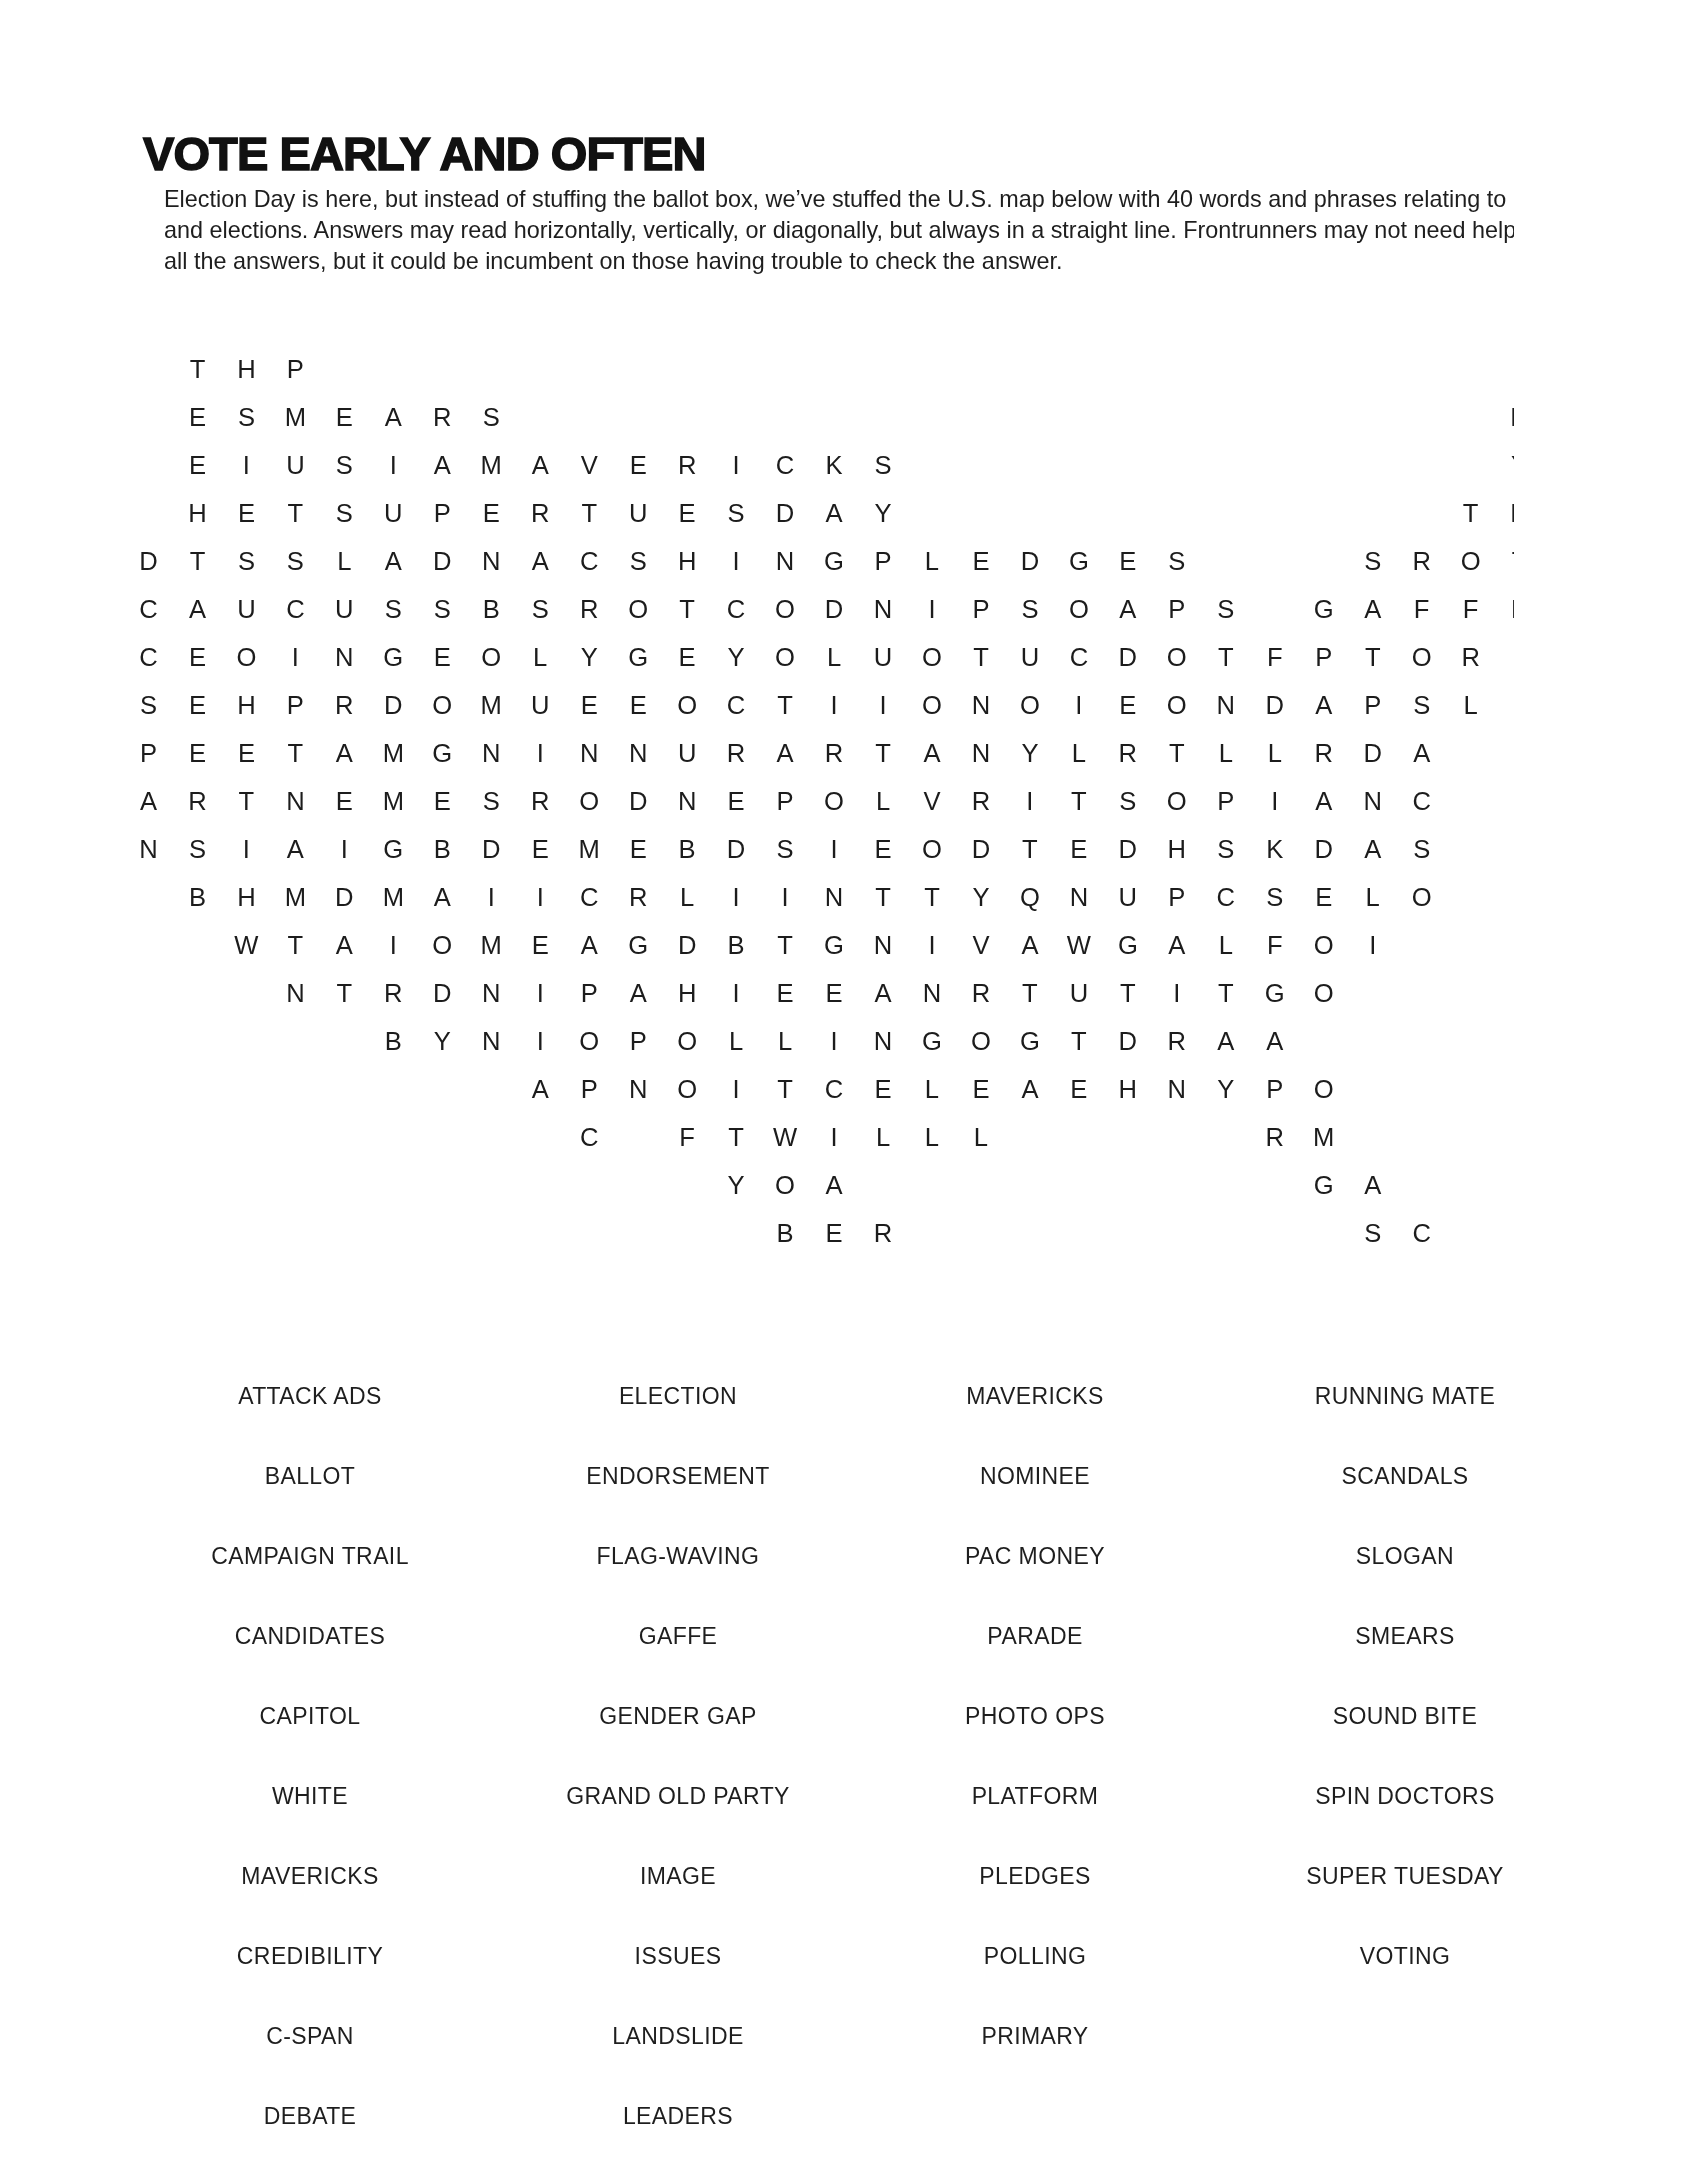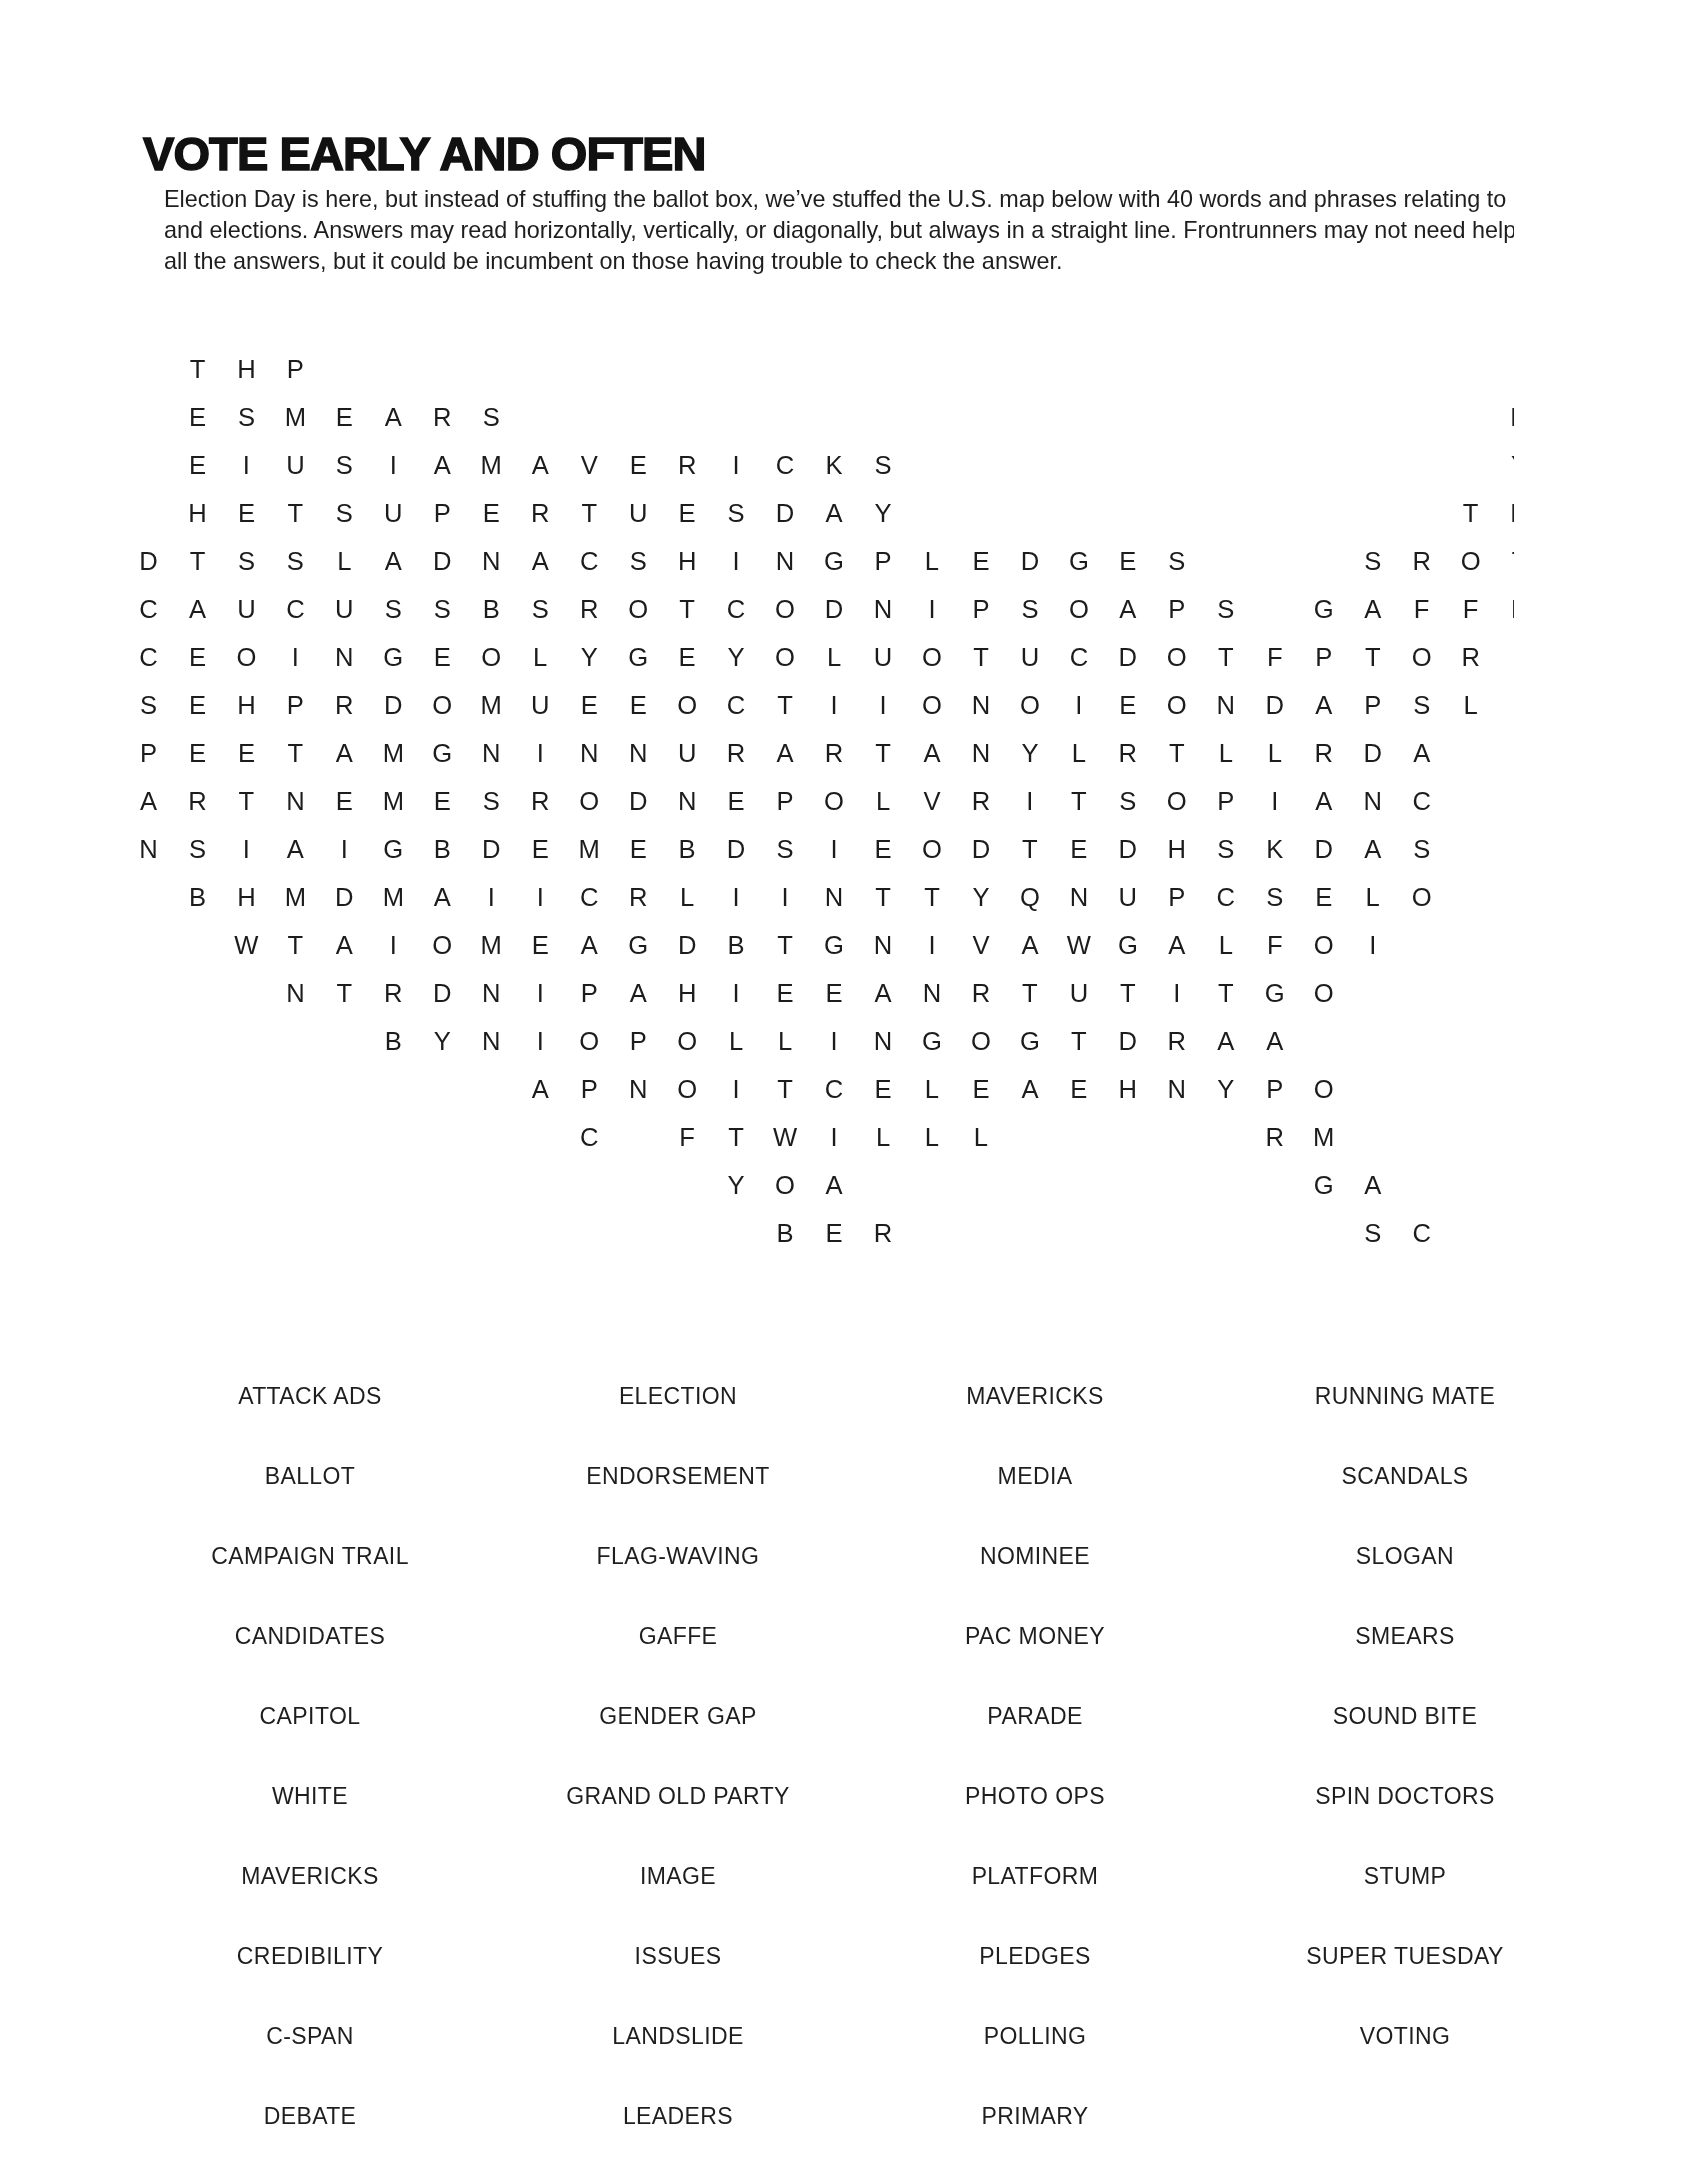--- a/index.html
+++ b/index.html
@@ -667,35 +667,33 @@
       <div class="word">GAFFE</div>
       <div class="word">GENDER GAP</div>
       <div class="word">GRAND OLD PARTY</div>
       <div class="word">IMAGE</div>
       <div class="word">ISSUES</div>
       <div class="word">LANDSLIDE</div>
       <div class="word">LEADERS</div>
     </div>
   <div class="wordcol wordcol-3">
       <div class="word">MAVERICKS</div>
-      <div class="word">MEDIA</div>
       <div class="word">NOMINEE</div>
       <div class="word">PAC MONEY</div>
       <div class="word">PARADE</div>
       <div class="word">PHOTO OPS</div>
       <div class="word">PLATFORM</div>
       <div class="word">PLEDGES</div>
       <div class="word">POLLING</div>
       <div class="word">PRIMARY</div>
     </div>
   <div class="wordcol wordcol-4">
       <div class="word">RUNNING MATE</div>
       <div class="word">SCANDALS</div>
       <div class="word">SLOGAN</div>
       <div class="word">SMEARS</div>
       <div class="word">SOUND BITE</div>
       <div class="word">SPIN DOCTORS</div>
-      <div class="word">STUMP</div>
       <div class="word">SUPER TUESDAY</div>
       <div class="word">VOTING</div>
     </div>
 </div>
 
 
 </body></html>

